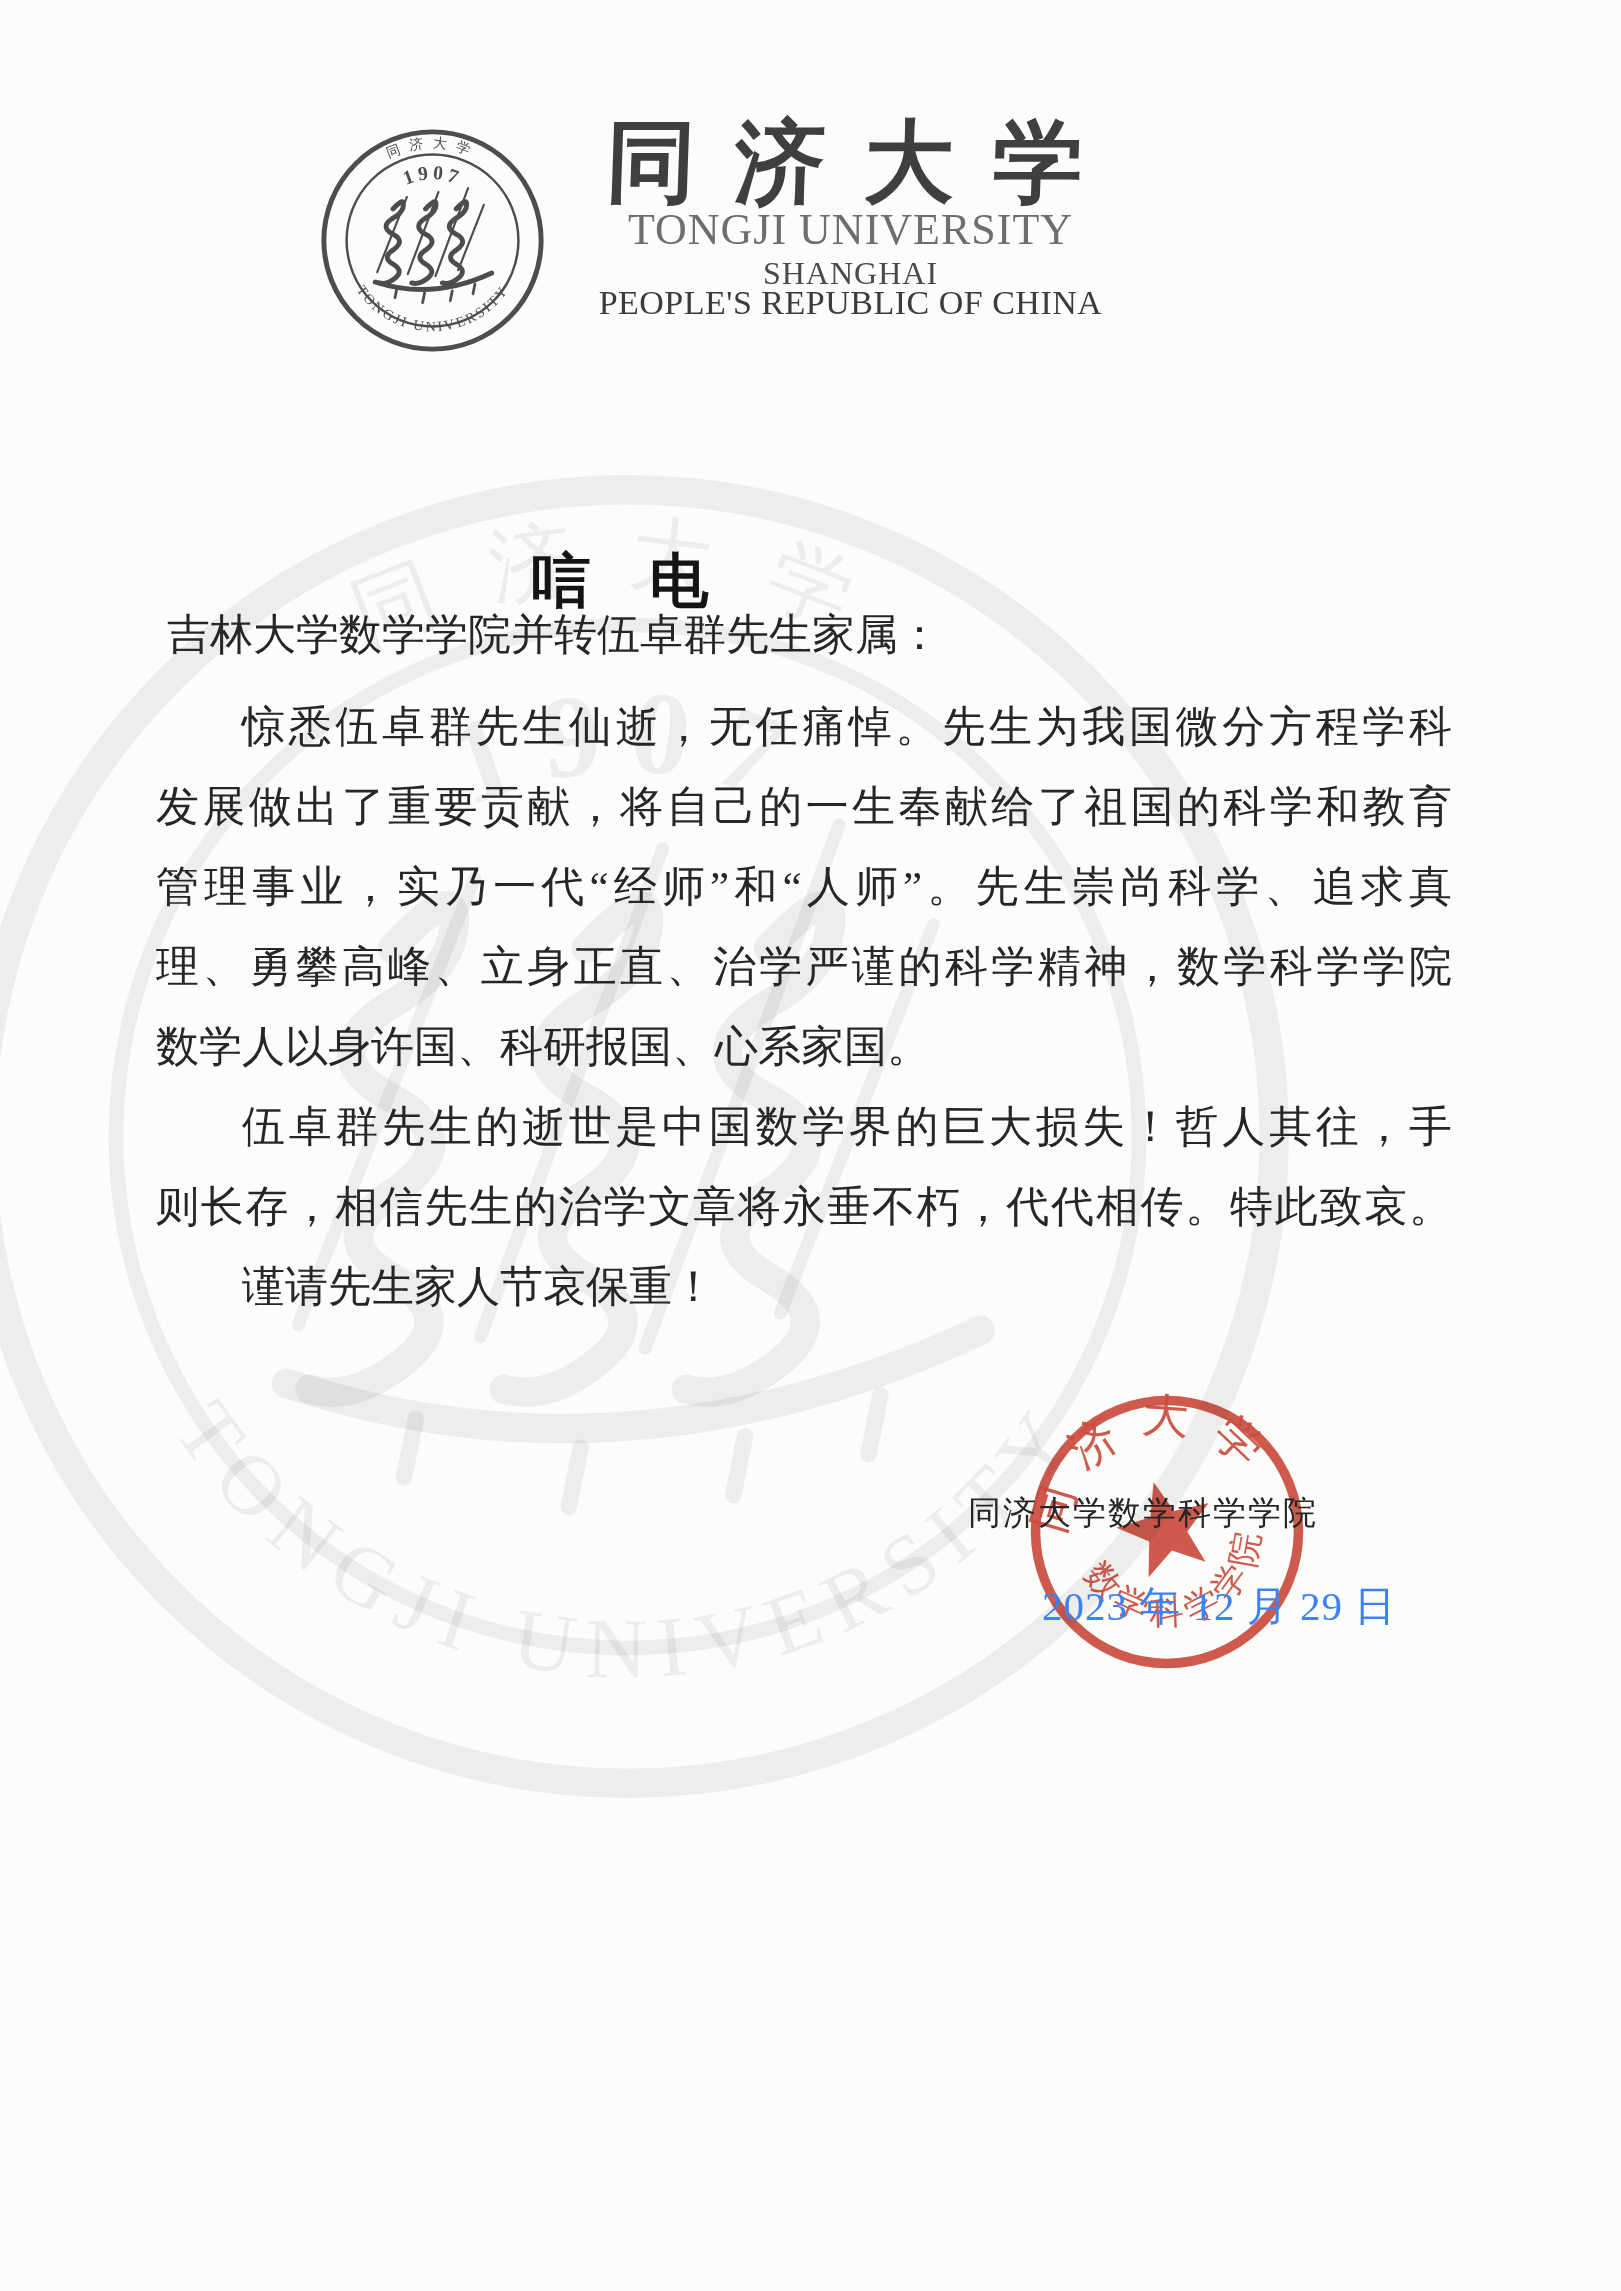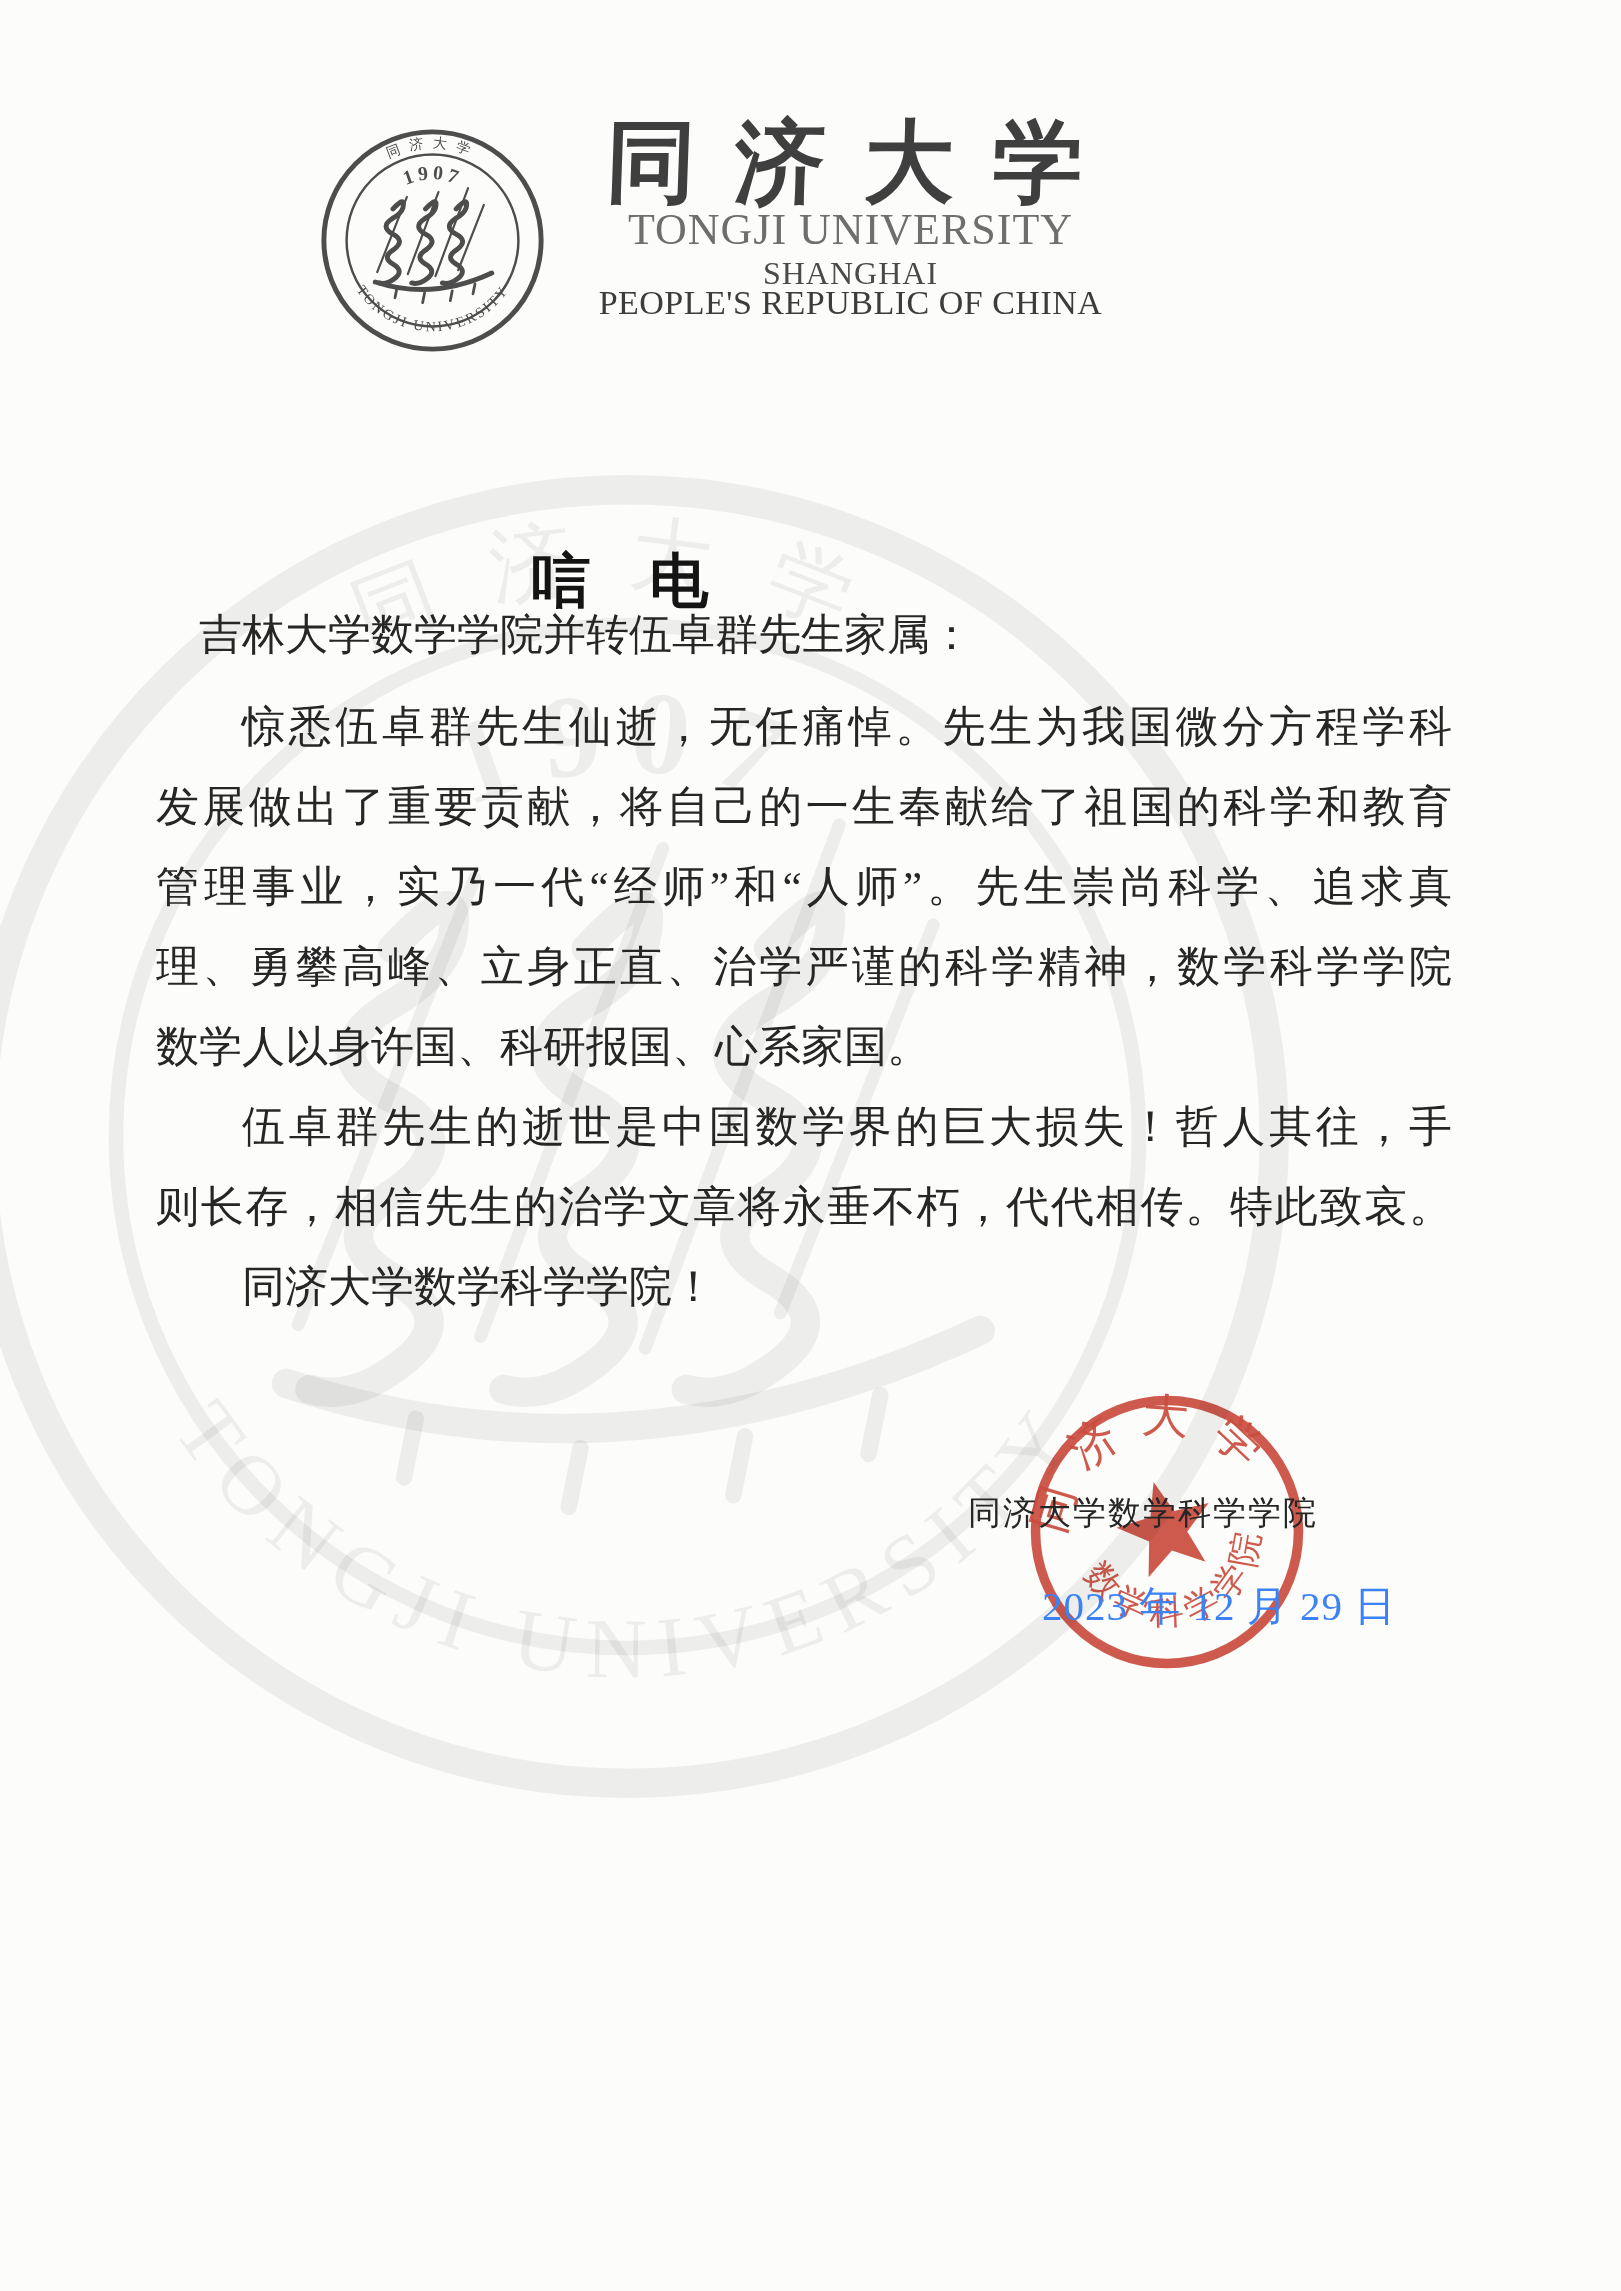--- a/index.html
+++ b/index.html
@@ -37,21 +37,21 @@
     position:absolute;left:-78px;top:431px;width:1411px;height:1411px;
     color:rgba(55,55,55,0.075);z-index:0;pointer-events:none;
   }
   
   .doc-title{
     position:absolute;left:620px;top:508px;transform:translateX(-50%);
     font-size:59px;font-weight:700;color:#141414;white-space:nowrap;z-index:2;margin-top:34px;
   }
   .greeting{
     position:absolute;left:167px;top:606px;width:1296px;
-    font-size:43px;color:#262626;white-space:nowrap;z-index:2;margin-left:32px;
+    font-size:43px;color:#262626;white-space:nowrap;z-index:2;
   }
   .body-block{position:absolute;left:156px;top:687px;width:1296px;z-index:2;}
   .body-line{
     height:80px;line-height:80px;font-size:43px;color:#262626;
     text-align:justify;
   }
   .body-line.just{text-align-last:justify;}
   .body-line.indent{padding-left:86px;}
   .sign-org{
     position:absolute;left:968px;top:1491px;
@@ -117,21 +117,21 @@
   <div class="greeting">吉林大学数学学院并转伍卓群先生家属：</div>
 
   <div class="body-block">
     <div class="body-line just indent">惊悉伍卓群先生仙逝，无任痛悼。先生为我国微分方程学科</div>
     <div class="body-line just">发展做出了重要贡献，将自己的一生奉献给了祖国的科学和教育</div>
     <div class="body-line just">管理事业，实乃一代“经师”和“人师”。先生崇尚科学、追求真</div>
     <div class="body-line just">理、勇攀高峰、立身正直、治学严谨的科学精神，数学科学学院</div>
     <div class="body-line">数学人以身许国、科研报国、心系家国。</div>
     <div class="body-line just indent">伍卓群先生的逝世是中国数学界的巨大损失！哲人其往，手</div>
     <div class="body-line just">则长存，相信先生的治学文章将永垂不朽，代代相传。特此致哀。</div>
-    <div class="body-line indent">同济大学数学科学学院！</div>
+    <div class="body-line indent">谨请先生家人节哀保重！</div>
   </div>
 
   <div class="sign-org">同济大学数学科学学院</div>
   <div class="sign-date">2023 年 12 月 29 日</div>
 
   <svg class="seal-svg" viewBox="0 0 340 340" aria-hidden="true">
     <circle cx="170" cy="170" r="152" fill="none" stroke="#c8392a" stroke-width="11" opacity="0.92"></circle>
     <g transform="rotate(-15 170 170)" fill="#c8392a" opacity="0.92">
       <path id="sealArcTop" d="M 55 170 A 115 115 0 1 1 285 170" fill="none"></path>
       <path id="sealArcBot" d="M 64 170 A 106 106 0 0 0 276 170" fill="none"></path>

